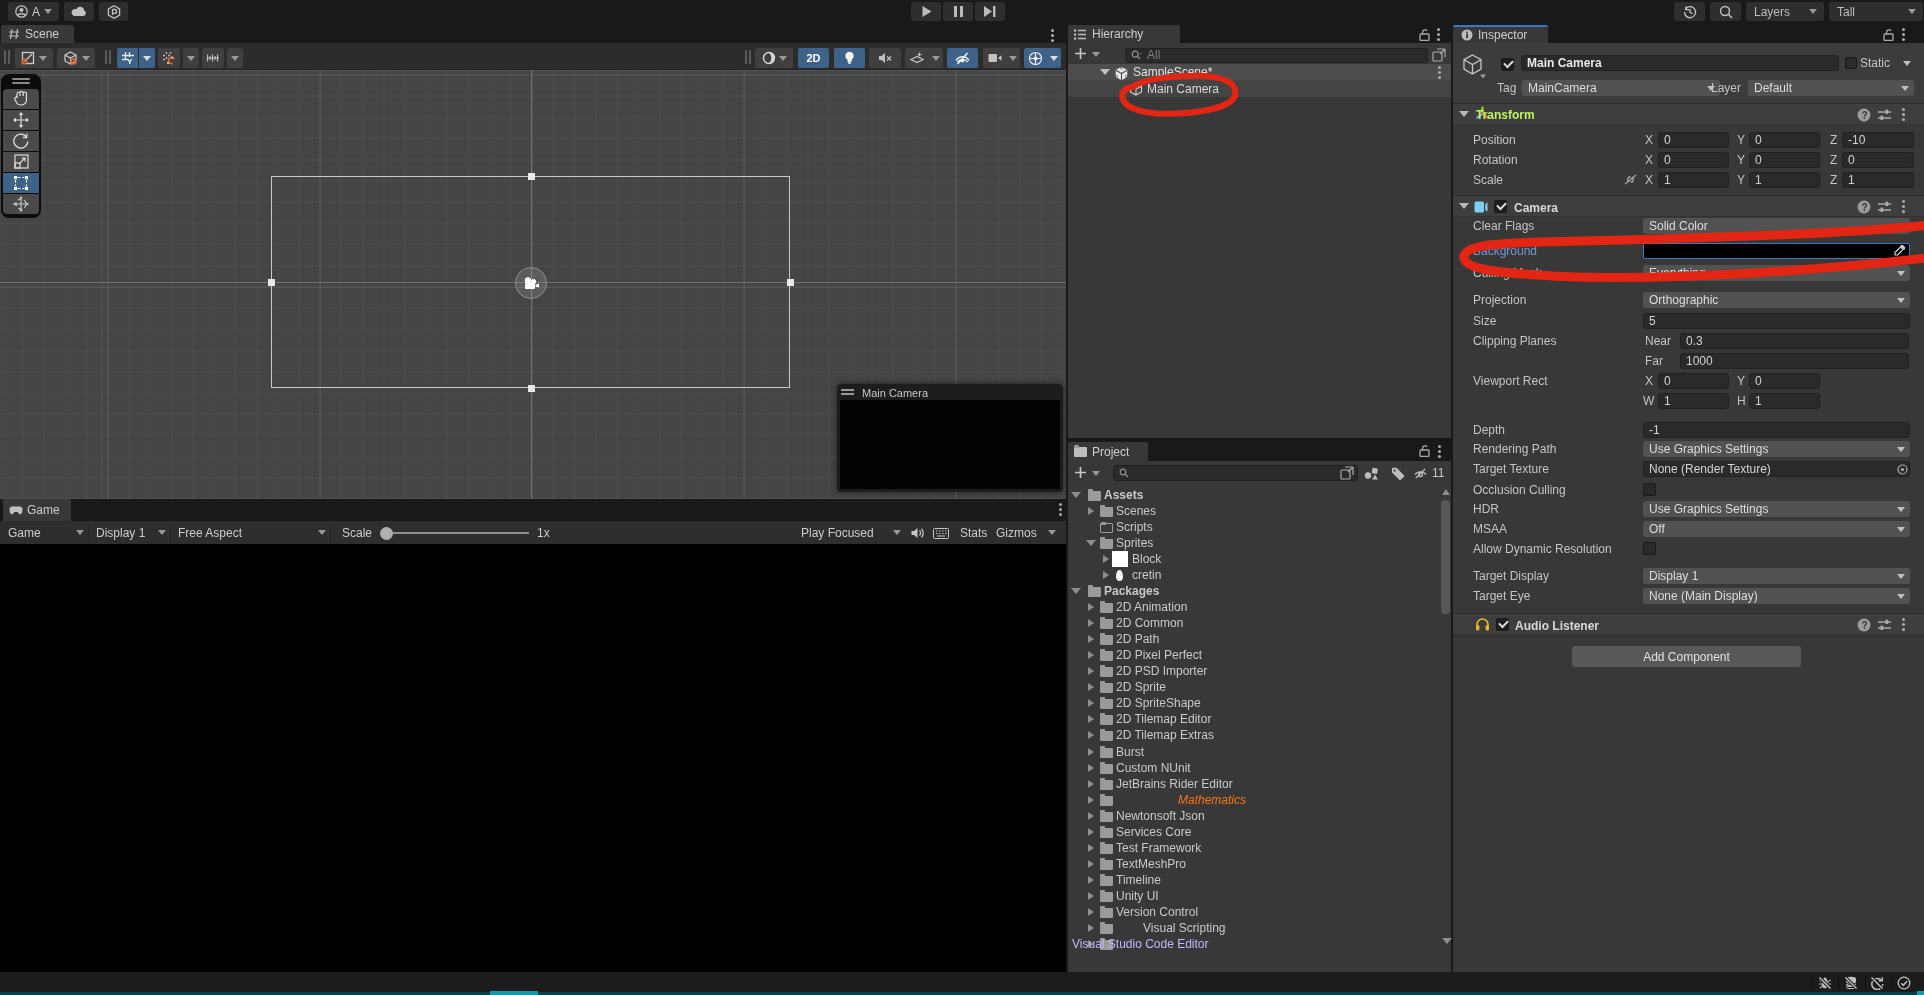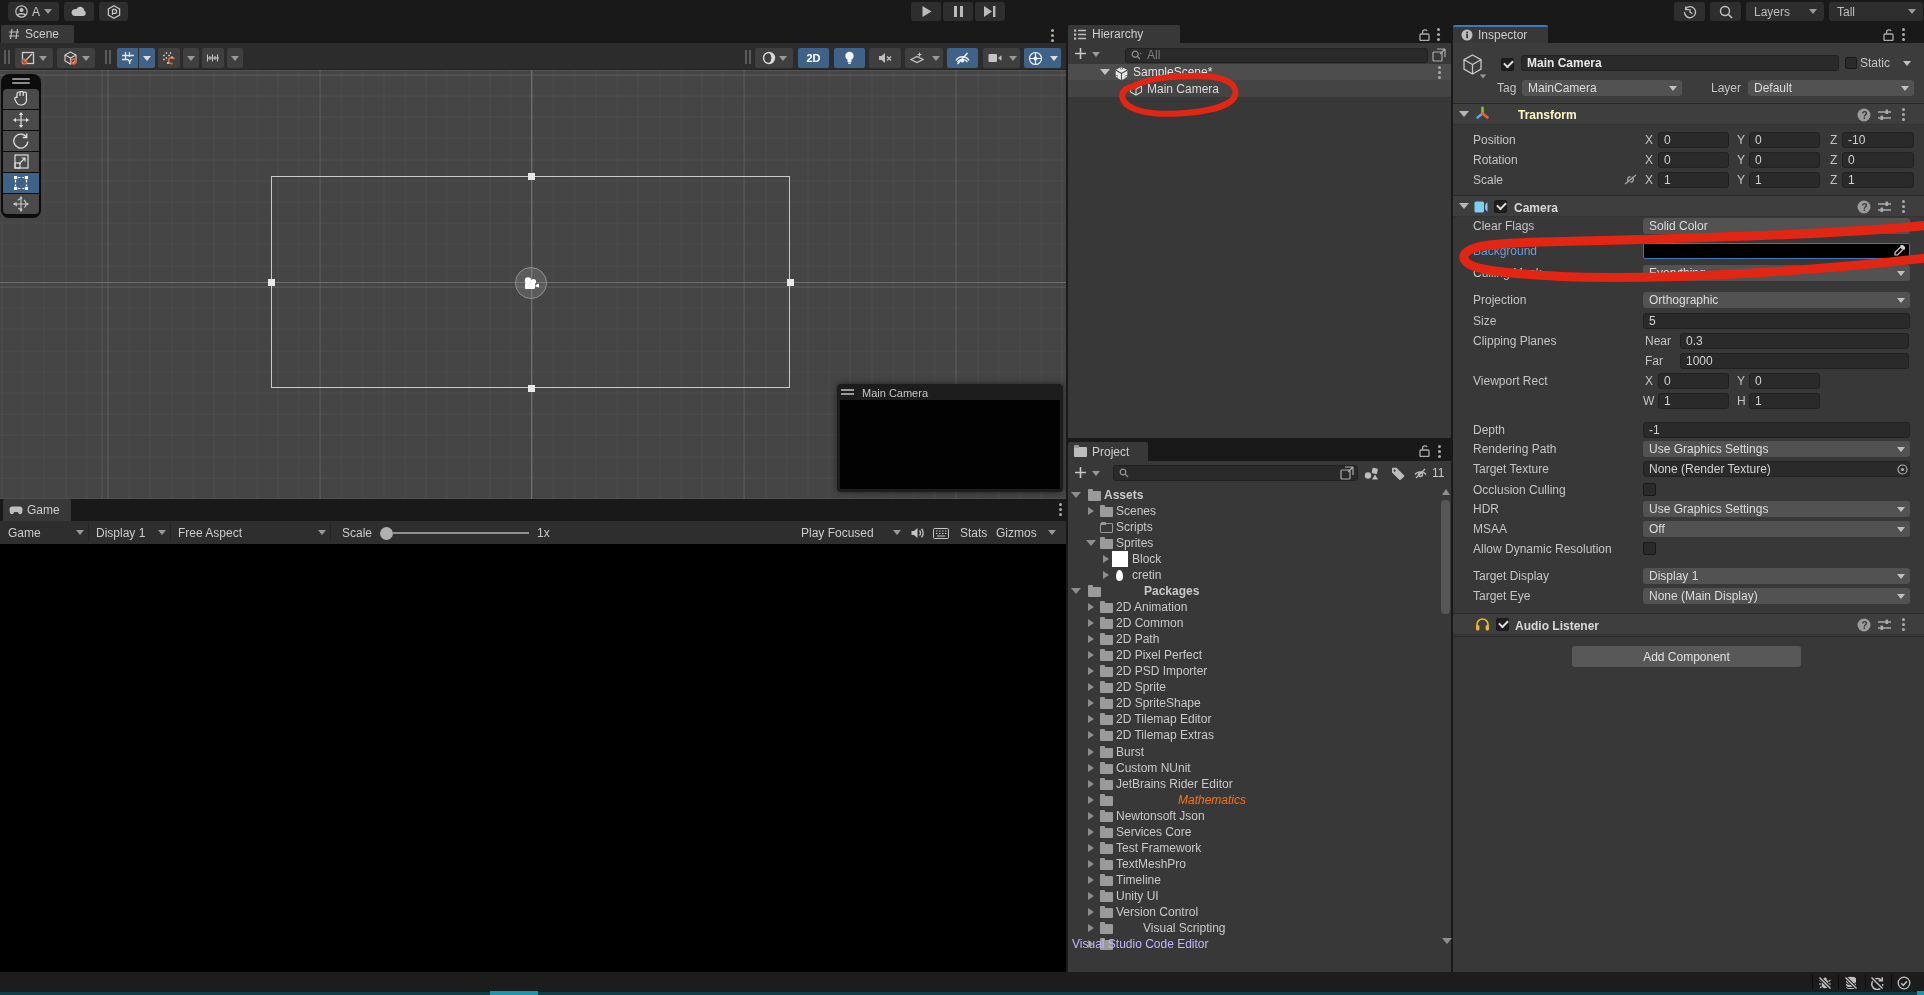--- a/index.html
+++ b/index.html
@@ -454,21 +454,21 @@
 <span class="fold" style="left:1100px;top:538.7px"></span>
 <div class="a" style="left:1116px;top:534.7px;height:16px;line-height:16px;color:#C9C9C9;">Sprites</div>
 <span class="tri-r" style="left:1103px;top:554.7px"></span>
 <div class="a" style="left:1112px;top:550.7px;width:16px;height:16px;background:#FFF"></div>
 <div class="a" style="left:1132px;top:550.7px;height:16px;line-height:16px;color:#C9C9C9;">Block</div>
 <span class="tri-r" style="left:1103px;top:570.8px"></span>
 <div class="a" style="left:1116px;top:569.8px;width:7px;height:11px;background:#FFF;border-radius:45% 45% 50% 50%/60% 60% 40% 40%"></div>
 <div class="a" style="left:1132px;top:566.8px;height:16px;line-height:16px;color:#C9C9C9;">cretin</div>
 <span class="tri-d" style="left:1071px;top:587.9px"></span>
 <span class="fold" style="left:1088px;top:586.9px"></span>
-<div class="a" style="left:1104px;top:582.9px;height:16px;line-height:16px;color:#C9C9C9;font-weight:bold;margin-left:40px;">Packages</div>
+<div class="a" style="left:1104px;top:582.9px;height:16px;line-height:16px;color:#C9C9C9;font-weight:bold;">Packages</div>
 <span class="tri-r" style="left:1088px;top:602.9px"></span>
 <span class="fold" style="left:1100px;top:602.9px"></span>
 <div class="a" style="left:1116px;top:598.9px;height:16px;line-height:16px;color:#C9C9C9;">2D Animation</div>
 <span class="tri-r" style="left:1088px;top:619.0px"></span>
 <span class="fold" style="left:1100px;top:619.0px"></span>
 <div class="a" style="left:1116px;top:615.0px;height:16px;line-height:16px;color:#C9C9C9;">2D Common</div>
 <span class="tri-r" style="left:1088px;top:635.0px"></span>
 <span class="fold" style="left:1100px;top:635.0px"></span>
 <div class="a" style="left:1116px;top:631.0px;height:16px;line-height:16px;color:#C9C9C9;">2D Path</div>
 <span class="tri-r" style="left:1088px;top:651.1px"></span>
@@ -551,33 +551,33 @@
       <path d="M11.5 2 L20 6.7 v9.4 L11.5 21 L3 16.1 V6.7 z M3 6.7 L11.5 11.5 L20 6.7 M11.5 11.5 V21" fill="none" stroke="#C6C6C6" stroke-width="1.3"></path>
     </svg>
   </div>
 <span class="ar a" style="left:1479px;top:74px;border-top-color:#999;transform:scale(0.8)"></span>
 <div class="cb on" style="left:1501px;top:58px;background:#1E1E1E"></div>
 <div class="fld bold" style="left:1521px;top:55px;width:318px;color:#E8E8E8">Main Camera</div>
 <div class="cb" style="left:1845px;top:57px;width:12px;height:12px"></div>
 <div class="a" style="left:1860px;top:56px;height:15px;line-height:15px;color:#C4C4C4">Static</div>
 <span class="ar a" style="left:1903px;top:61px"></span>
 <div class="lbl" style="left:1497px;top:80px">Tag</div>
-<div class="dd" style="left:1522px;top:80px;width:160px">MainCamera<span class="ar"></span></div>
+<div class="dd" style="left:1522px;top:80px;width:198px">MainCamera<span class="ar"></span></div>
 <div class="lbl" style="left:1711px;top:80px">Layer</div>
 <div class="dd" style="left:1748px;top:80px;width:166px">Default<span class="ar"></span></div>
 <div class="hdr" style="top:103px"></div>
 <span class="tri-d" style="left:1459px;top:111px;border-top-color:#B8B8B8"></span>
 <div class="a" style="left:1475px;top:106px">
     <svg width="15" height="15" viewBox="0 0 15 15">
       <path d="M7.5 7.5 L7.5 1.8" stroke="#8CC21F" stroke-width="2.6" stroke-linecap="round"></path>
       <path d="M7.5 7.5 L2.5 11.5" stroke="#4FA8E8" stroke-width="2.6" stroke-linecap="round"></path>
       <path d="M7.5 7.5 L12.5 11.5" stroke="#E8622D" stroke-width="2.6" stroke-linecap="round"></path>
     </svg>
   </div>
-<div class="a bold" style="left:1518px;top:107px;height:16px;line-height:16px;color:#fef9c3">Transform</div>
+<div class="a bold" style="left:1476px;top:107px;height:16px;line-height:16px;color:#bef264">Transform</div>
 <div class="a" style="left:1857px;top:108px">
     <svg width="14" height="14" viewBox="0 0 14 14">
       <circle cx="7" cy="7" r="6.5" fill="#9B9B9B"></circle>
       <text x="4.5" y="10.5" font-size="10" font-weight="bold" fill="#383838" font-family="Liberation Sans">?</text>
     </svg>
   </div>
 <div class="a" style="left:1878px;top:109px">
     <svg width="13" height="12" viewBox="0 0 13 12">
       <path d="M0 3 h13 M0 9 h13" stroke="#ABABAB" stroke-width="1.6"></path>
       <rect x="7.5" y="0.6" width="2.6" height="4.4" fill="#ABABAB"></rect>

